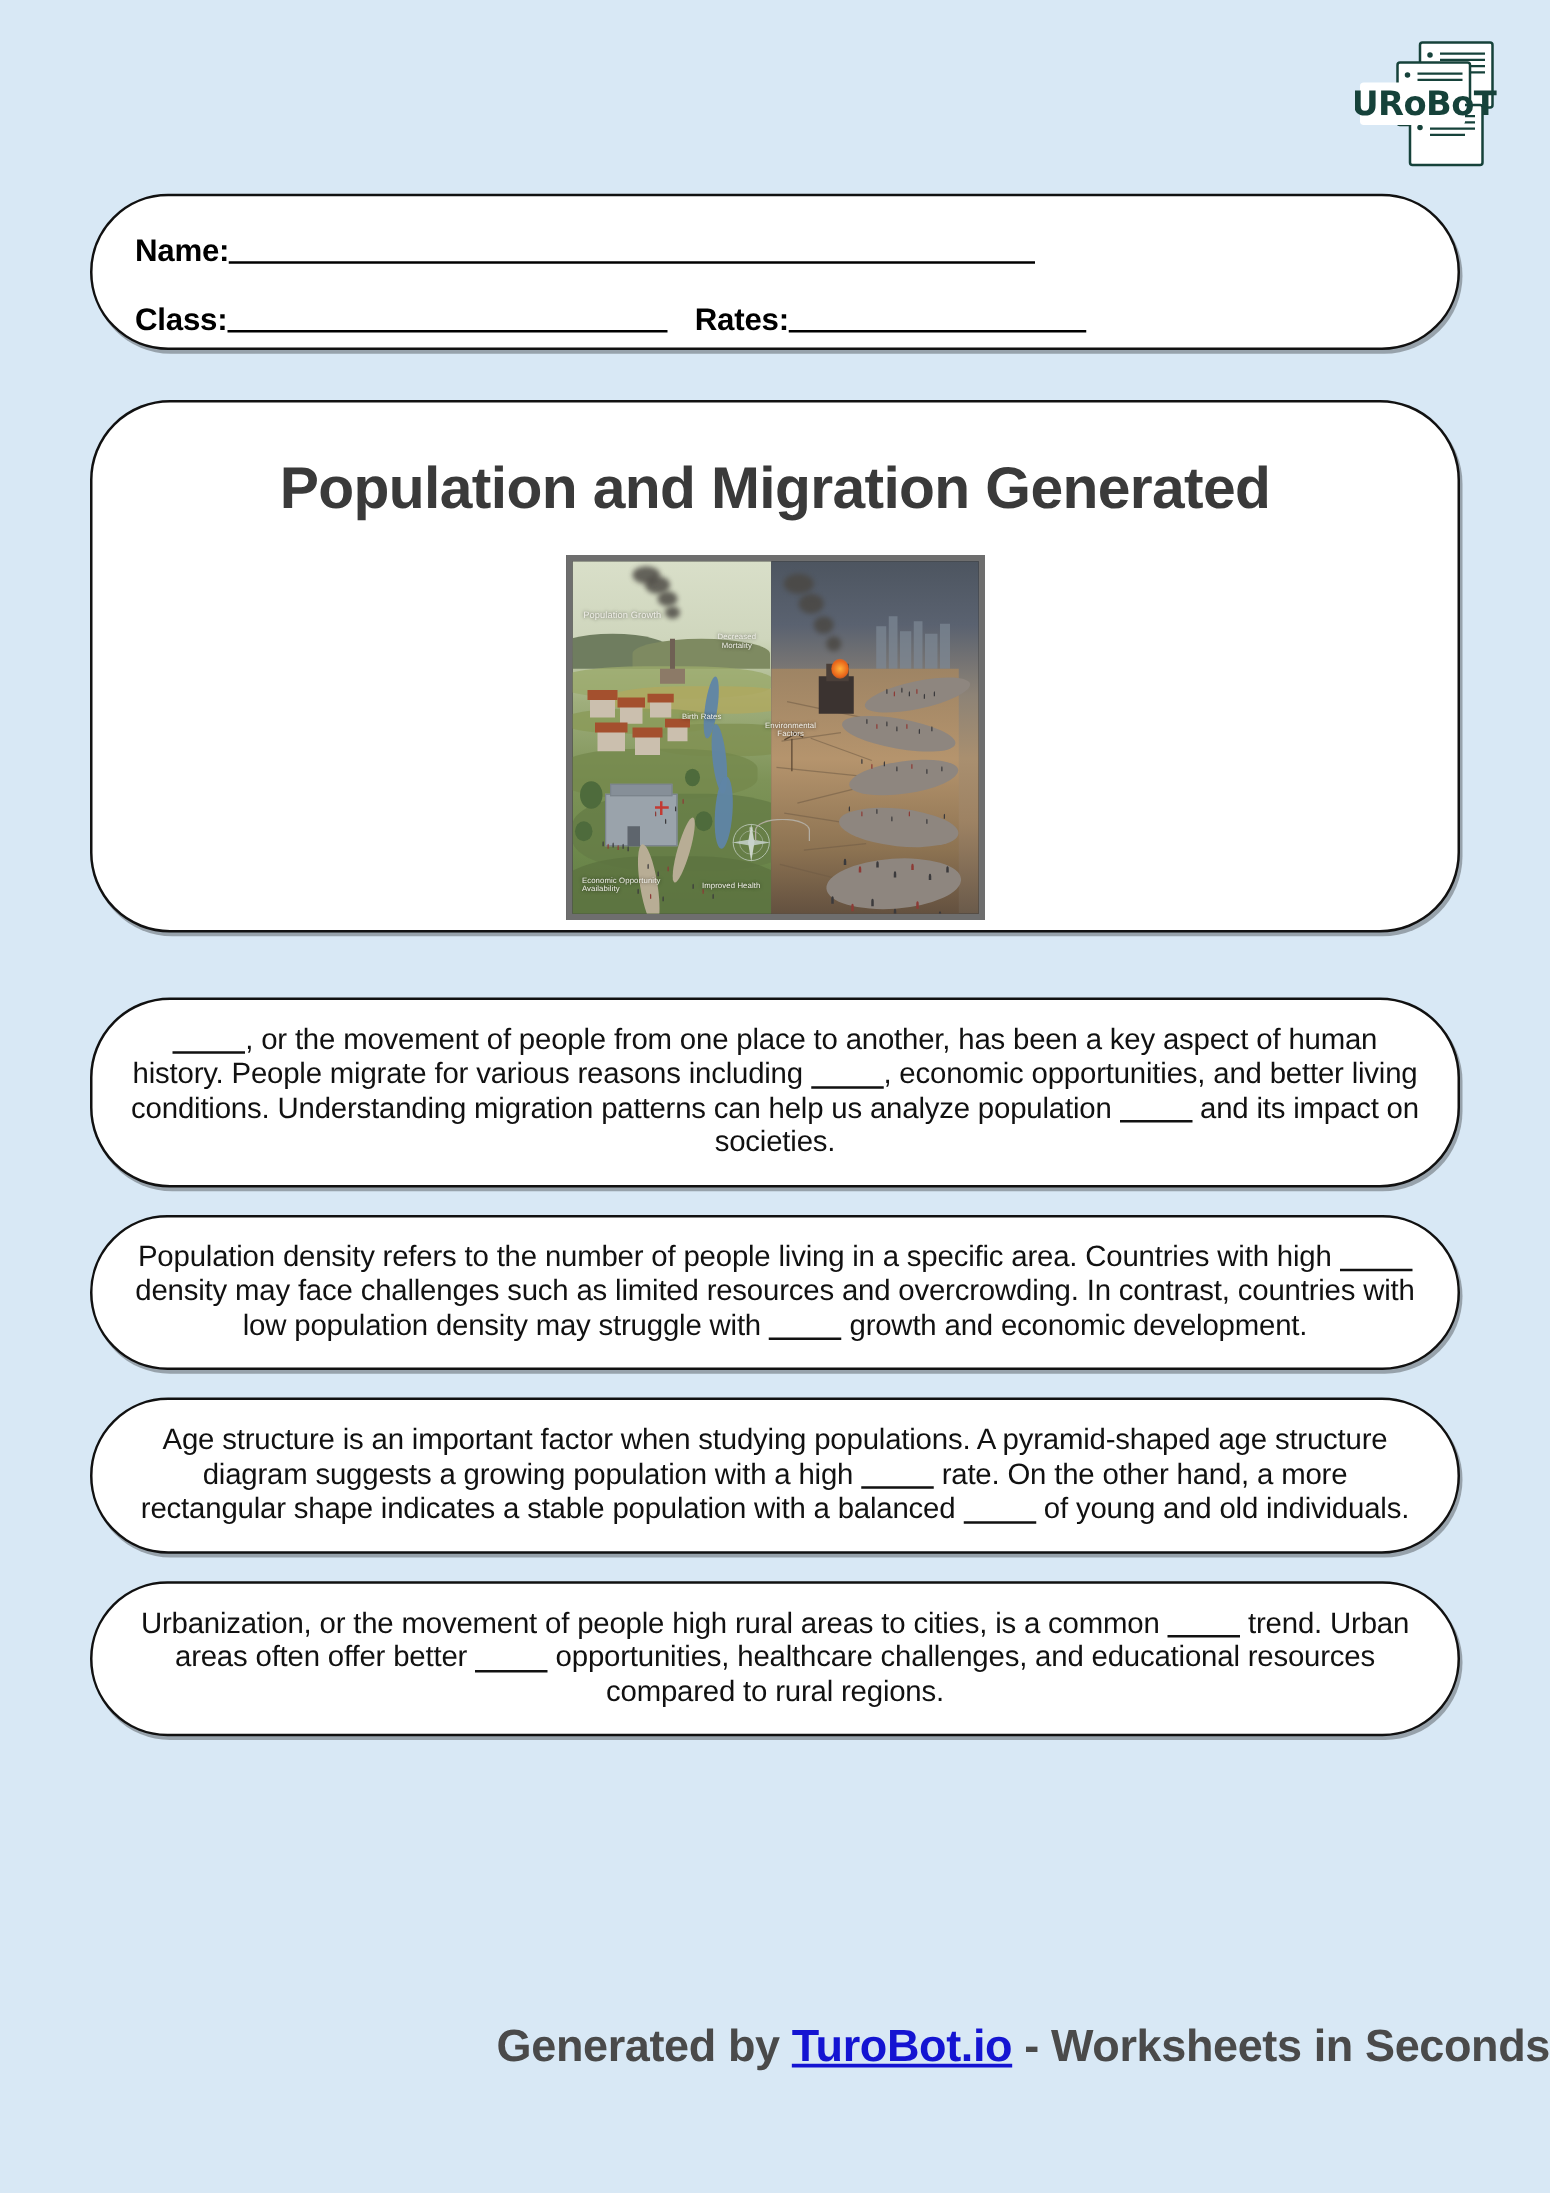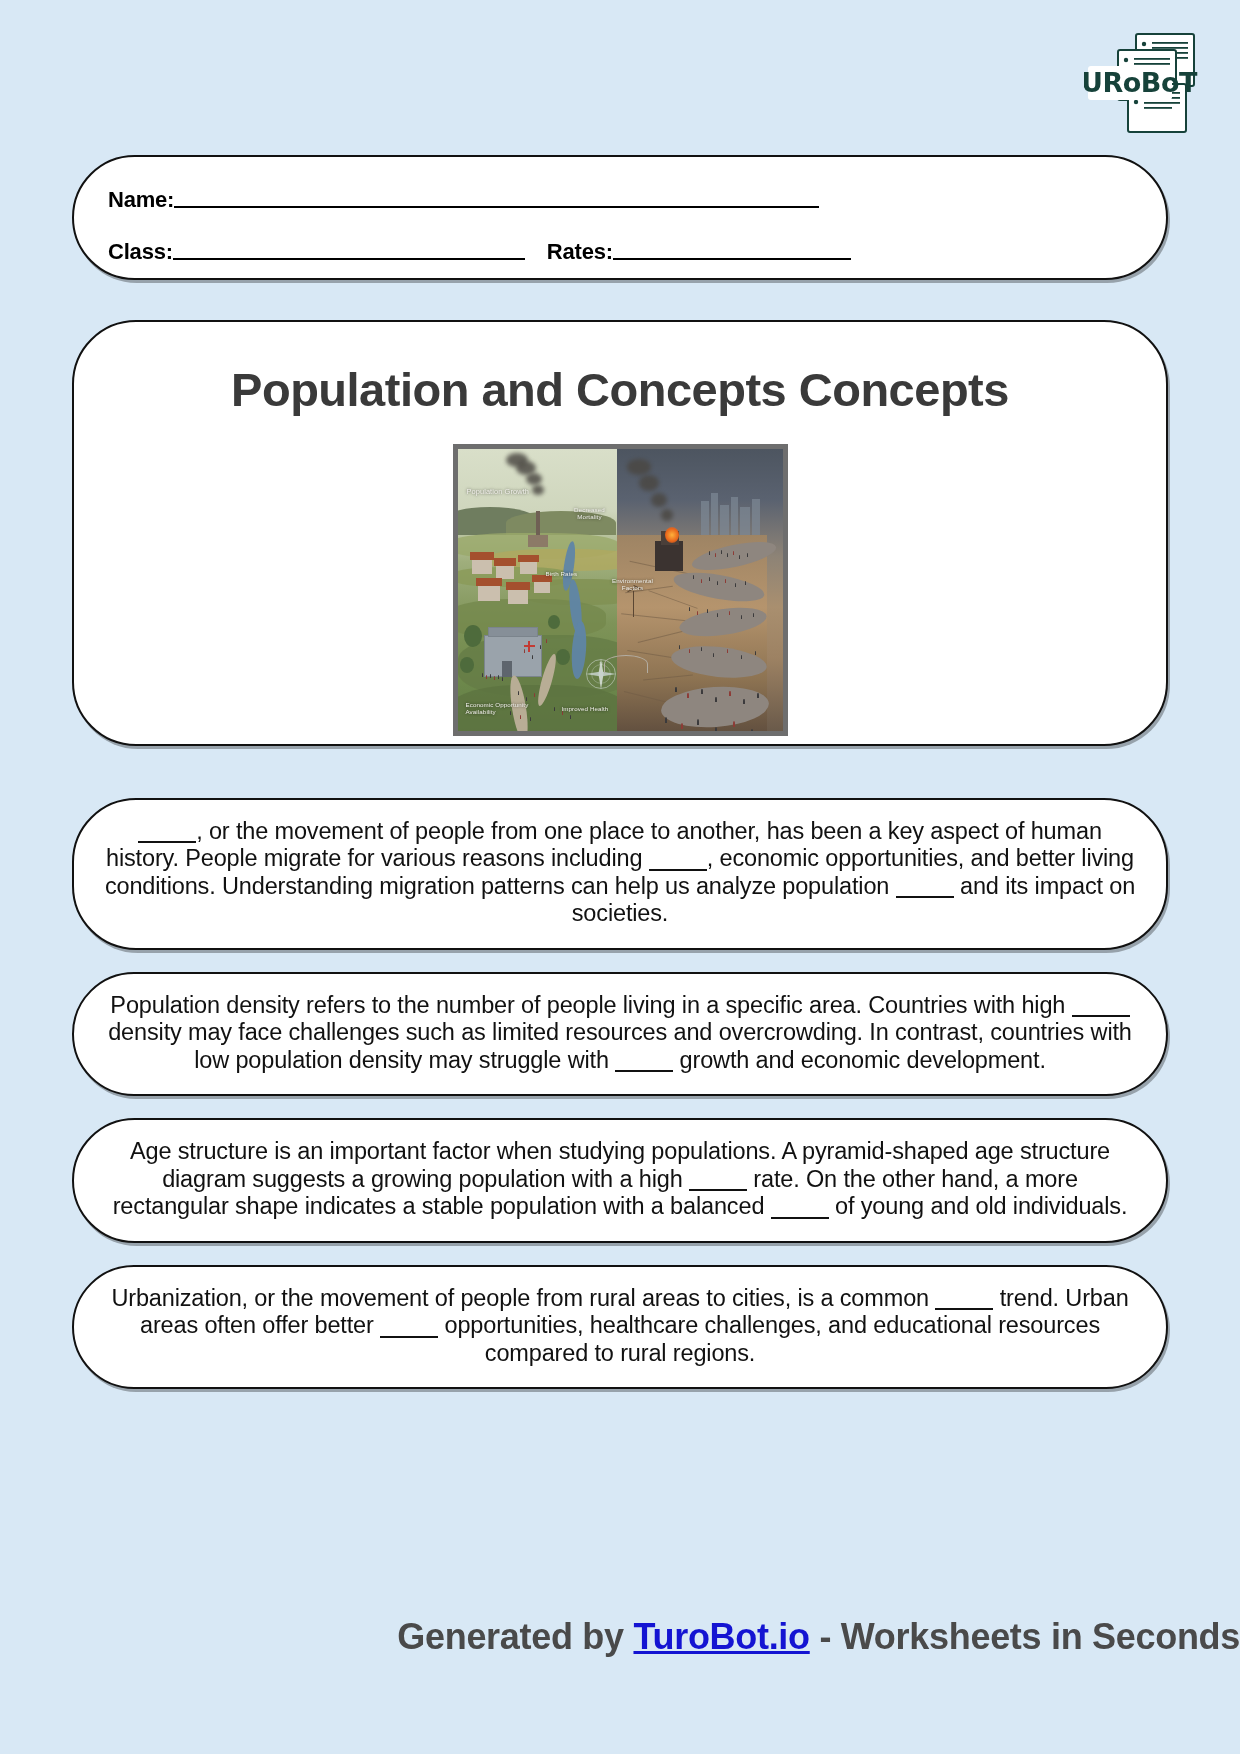--- a/index.html
+++ b/index.html
@@ -48,21 +48,21 @@
     padding: 30px 34px 28px 34px;
     height: 125px;
   }
   .info-row {
     display: flex;
     align-items: flex-end;
     white-space: nowrap;
   }
   .info-row + .info-row { margin-top: 26px; }
   .info-label {
-    font-size: 22px;
+    font-size: 25px;
     font-weight: bold;
     color: #000;
     letter-spacing: -0.2px;
   }
   .rule {
     border-bottom: 2.5px solid #000;
     height: 1px;
     position: relative;
     top: -5px;
   }
@@ -308,21 +308,21 @@
     <div class="info-row">
       <span class="info-label">Class:</span>
       <span class="rule rule-class"></span>
       <span class="gap-before-date"></span>
       <span class="info-label">Rates:</span>
       <span class="rule rule-date"></span>
     </div>
   </div>
 
   <div class="card title-card">
-    <div class="worksheet-title">Population and Concepts Concepts</div>
+    <div class="worksheet-title">Population and Migration Generated</div>
 
     <div class="illustration-frame">
       <div class="illu">
 
         <div class="illu-left">
           <div class="hill" style="left:-16px; top:58px; width:96px; height:28px; background:#6f7d5f;"></div>
           <div class="hill" style="left:48px; top:62px; width:110px; height:24px; background:#7e8a61;"></div>
 
           <div class="field" style="left:-10px; top:84px;  width:170px; height:26px; background:#9aa96a;"></div>
           <div class="field" style="left:30px;  top:100px; width:150px; height:22px; background:#b0a95f;"></div>
@@ -499,21 +499,21 @@
       <div class="para-spacer"></div>
       <div class="card para-card">
         <div class="para-text"><span>Population density refers to the number of people living in a specific area. Countries with high </span><span class="blank"></span><span> density may face challenges such as limited resources and overcrowding. In contrast, countries with low population density may struggle with </span><span class="blank"></span><span> growth and economic development.</span></div>
       </div>
       <div class="para-spacer"></div>
       <div class="card para-card">
         <div class="para-text"><span>Age structure is an important factor when studying populations. A pyramid-shaped age structure diagram suggests a growing population with a high </span><span class="blank"></span><span> rate. On the other hand, a more rectangular shape indicates a stable population with a balanced </span><span class="blank"></span><span> of young and old individuals.</span></div>
       </div>
       <div class="para-spacer"></div>
       <div class="card para-card">
-        <div class="para-text"><span>Urbanization, or the movement of people from rural areas to cities, is a common </span><span class="blank"></span><span> trend. Urban areas often offer better </span><span class="blank"></span><span> opportunities, healthcare challenges, and educational resources compared to rural regions.</span></div>
+        <div class="para-text"><span>Urbanization, or the movement of people high rural areas to cities, is a common </span><span class="blank"></span><span> trend. Urban areas often offer better </span><span class="blank"></span><span> opportunities, healthcare challenges, and educational resources compared to rural regions.</span></div>
       </div>
     </div>
 
 </div>
 
 <div class="footer">
   <span>Generated by </span><a href="#">TuroBot.io</a><span> - Worksheets in Seconds</span>
 </div>
 
 </body></html>

